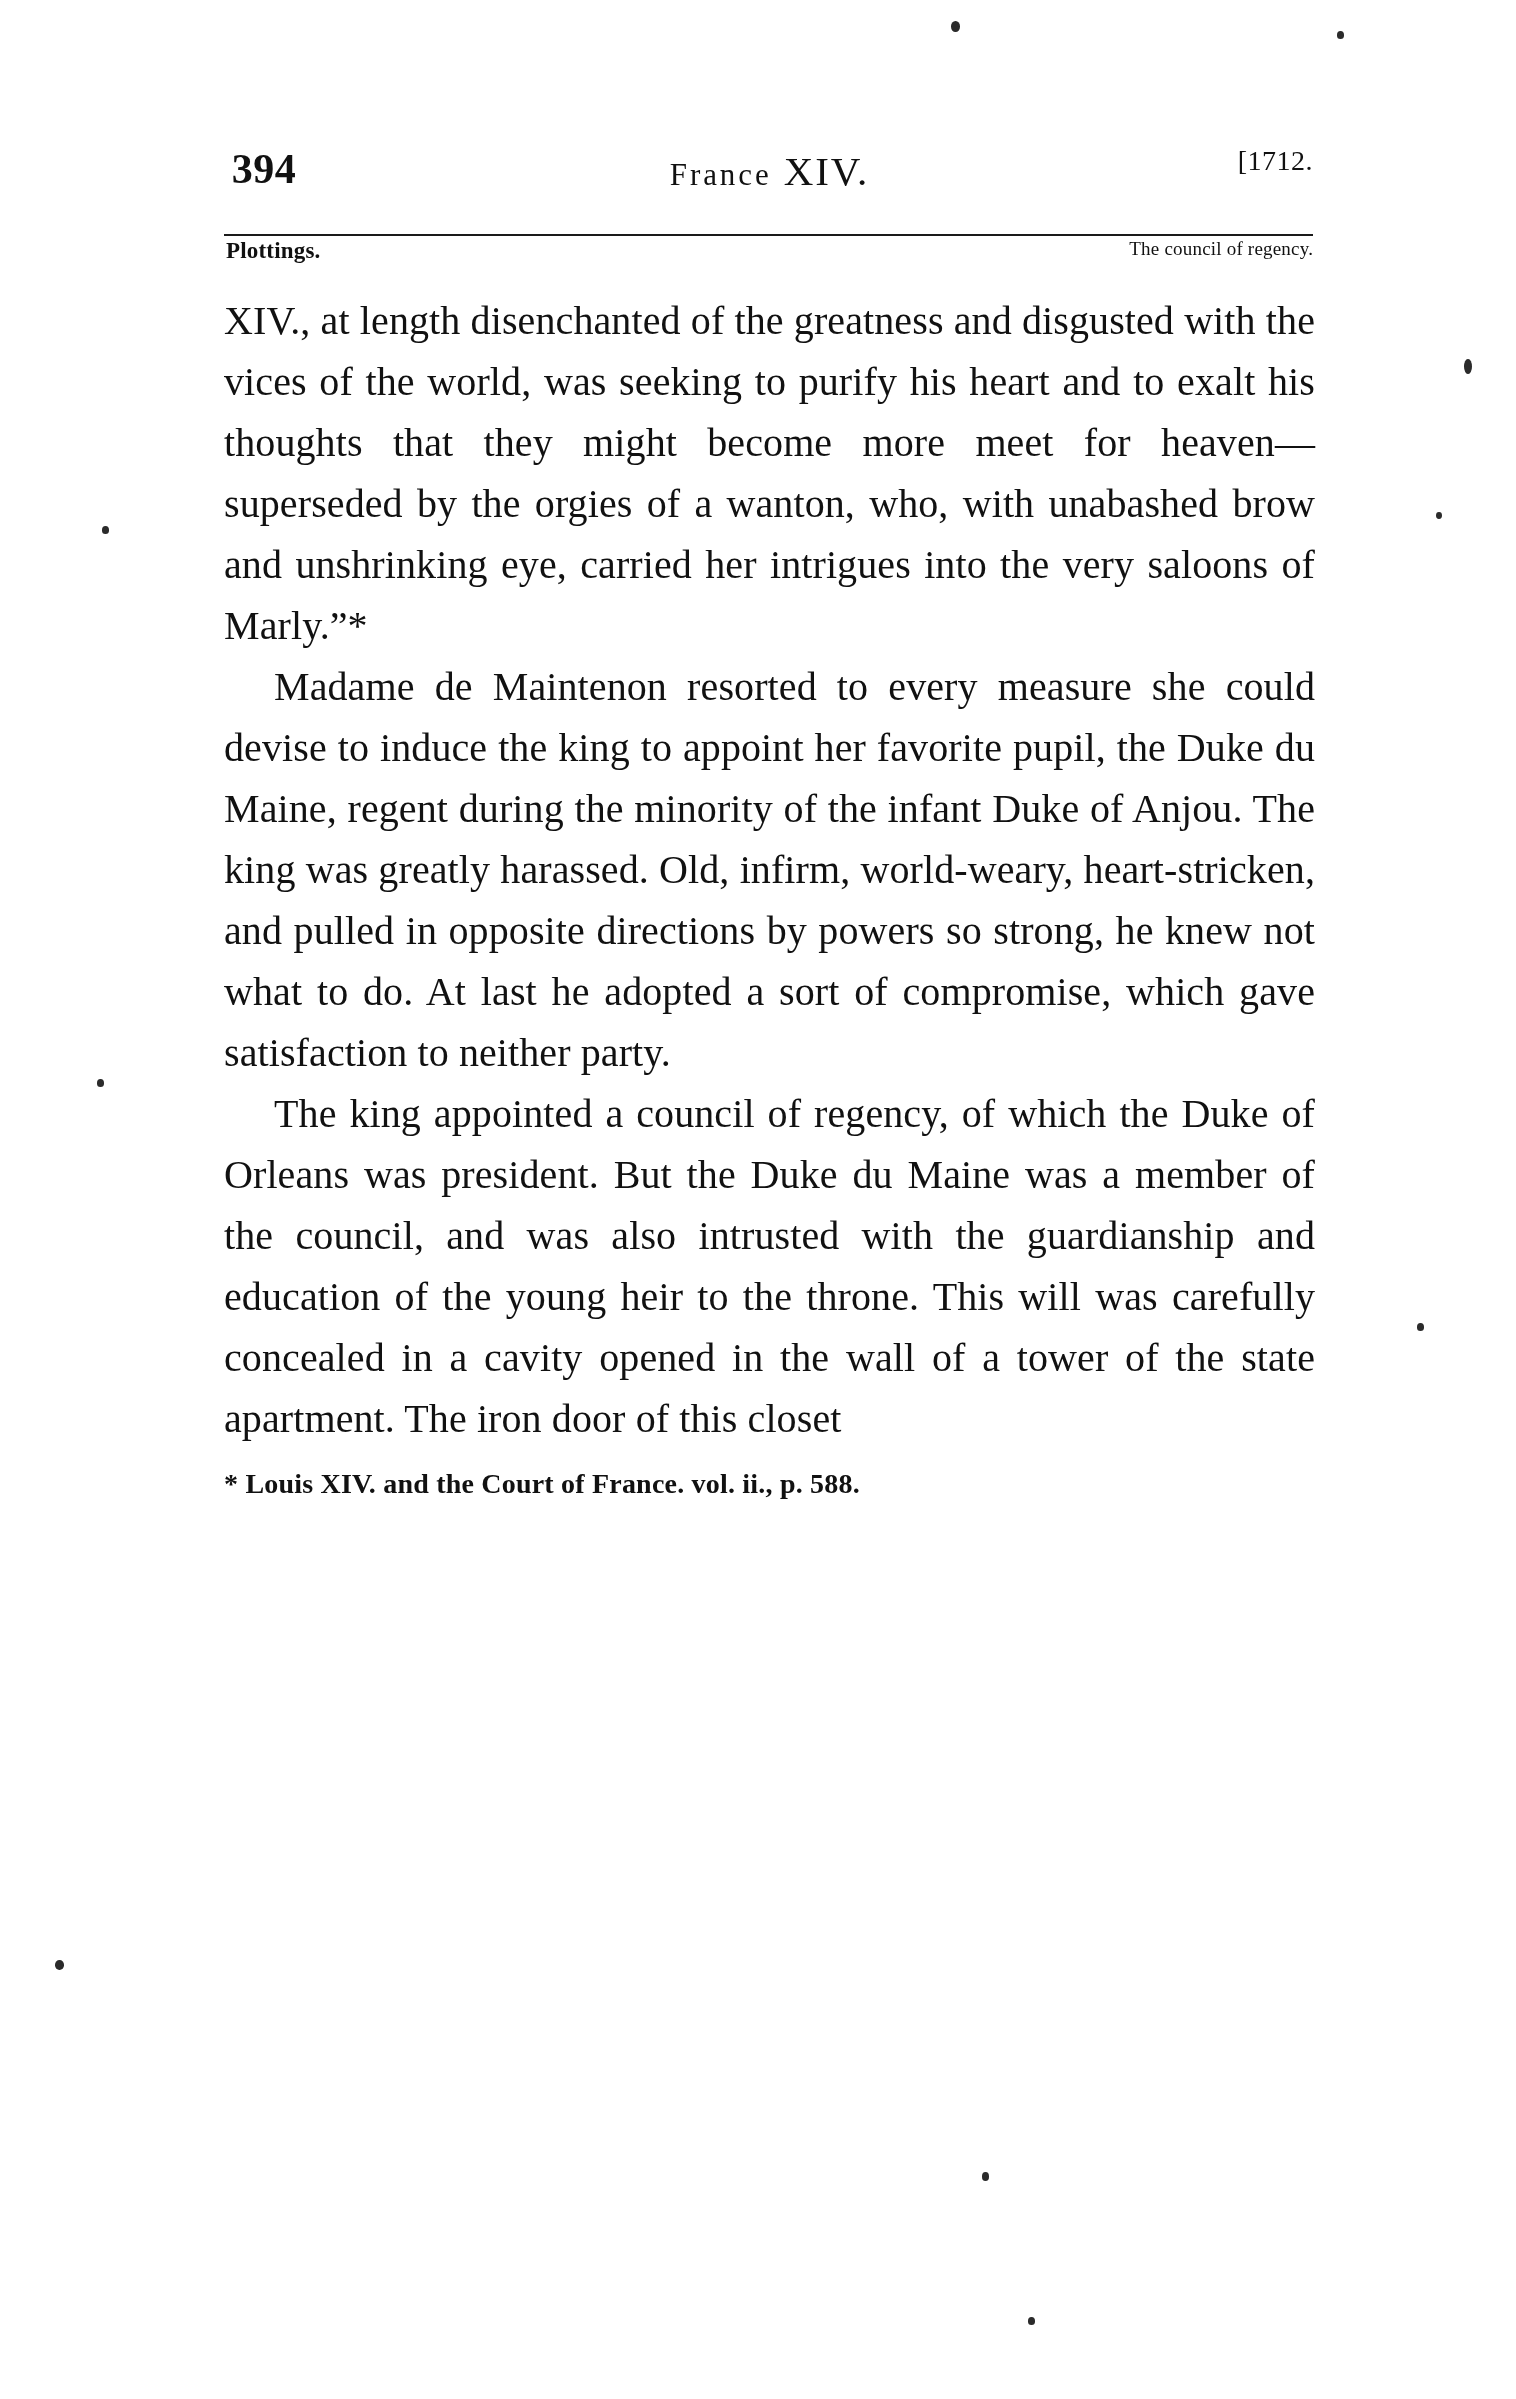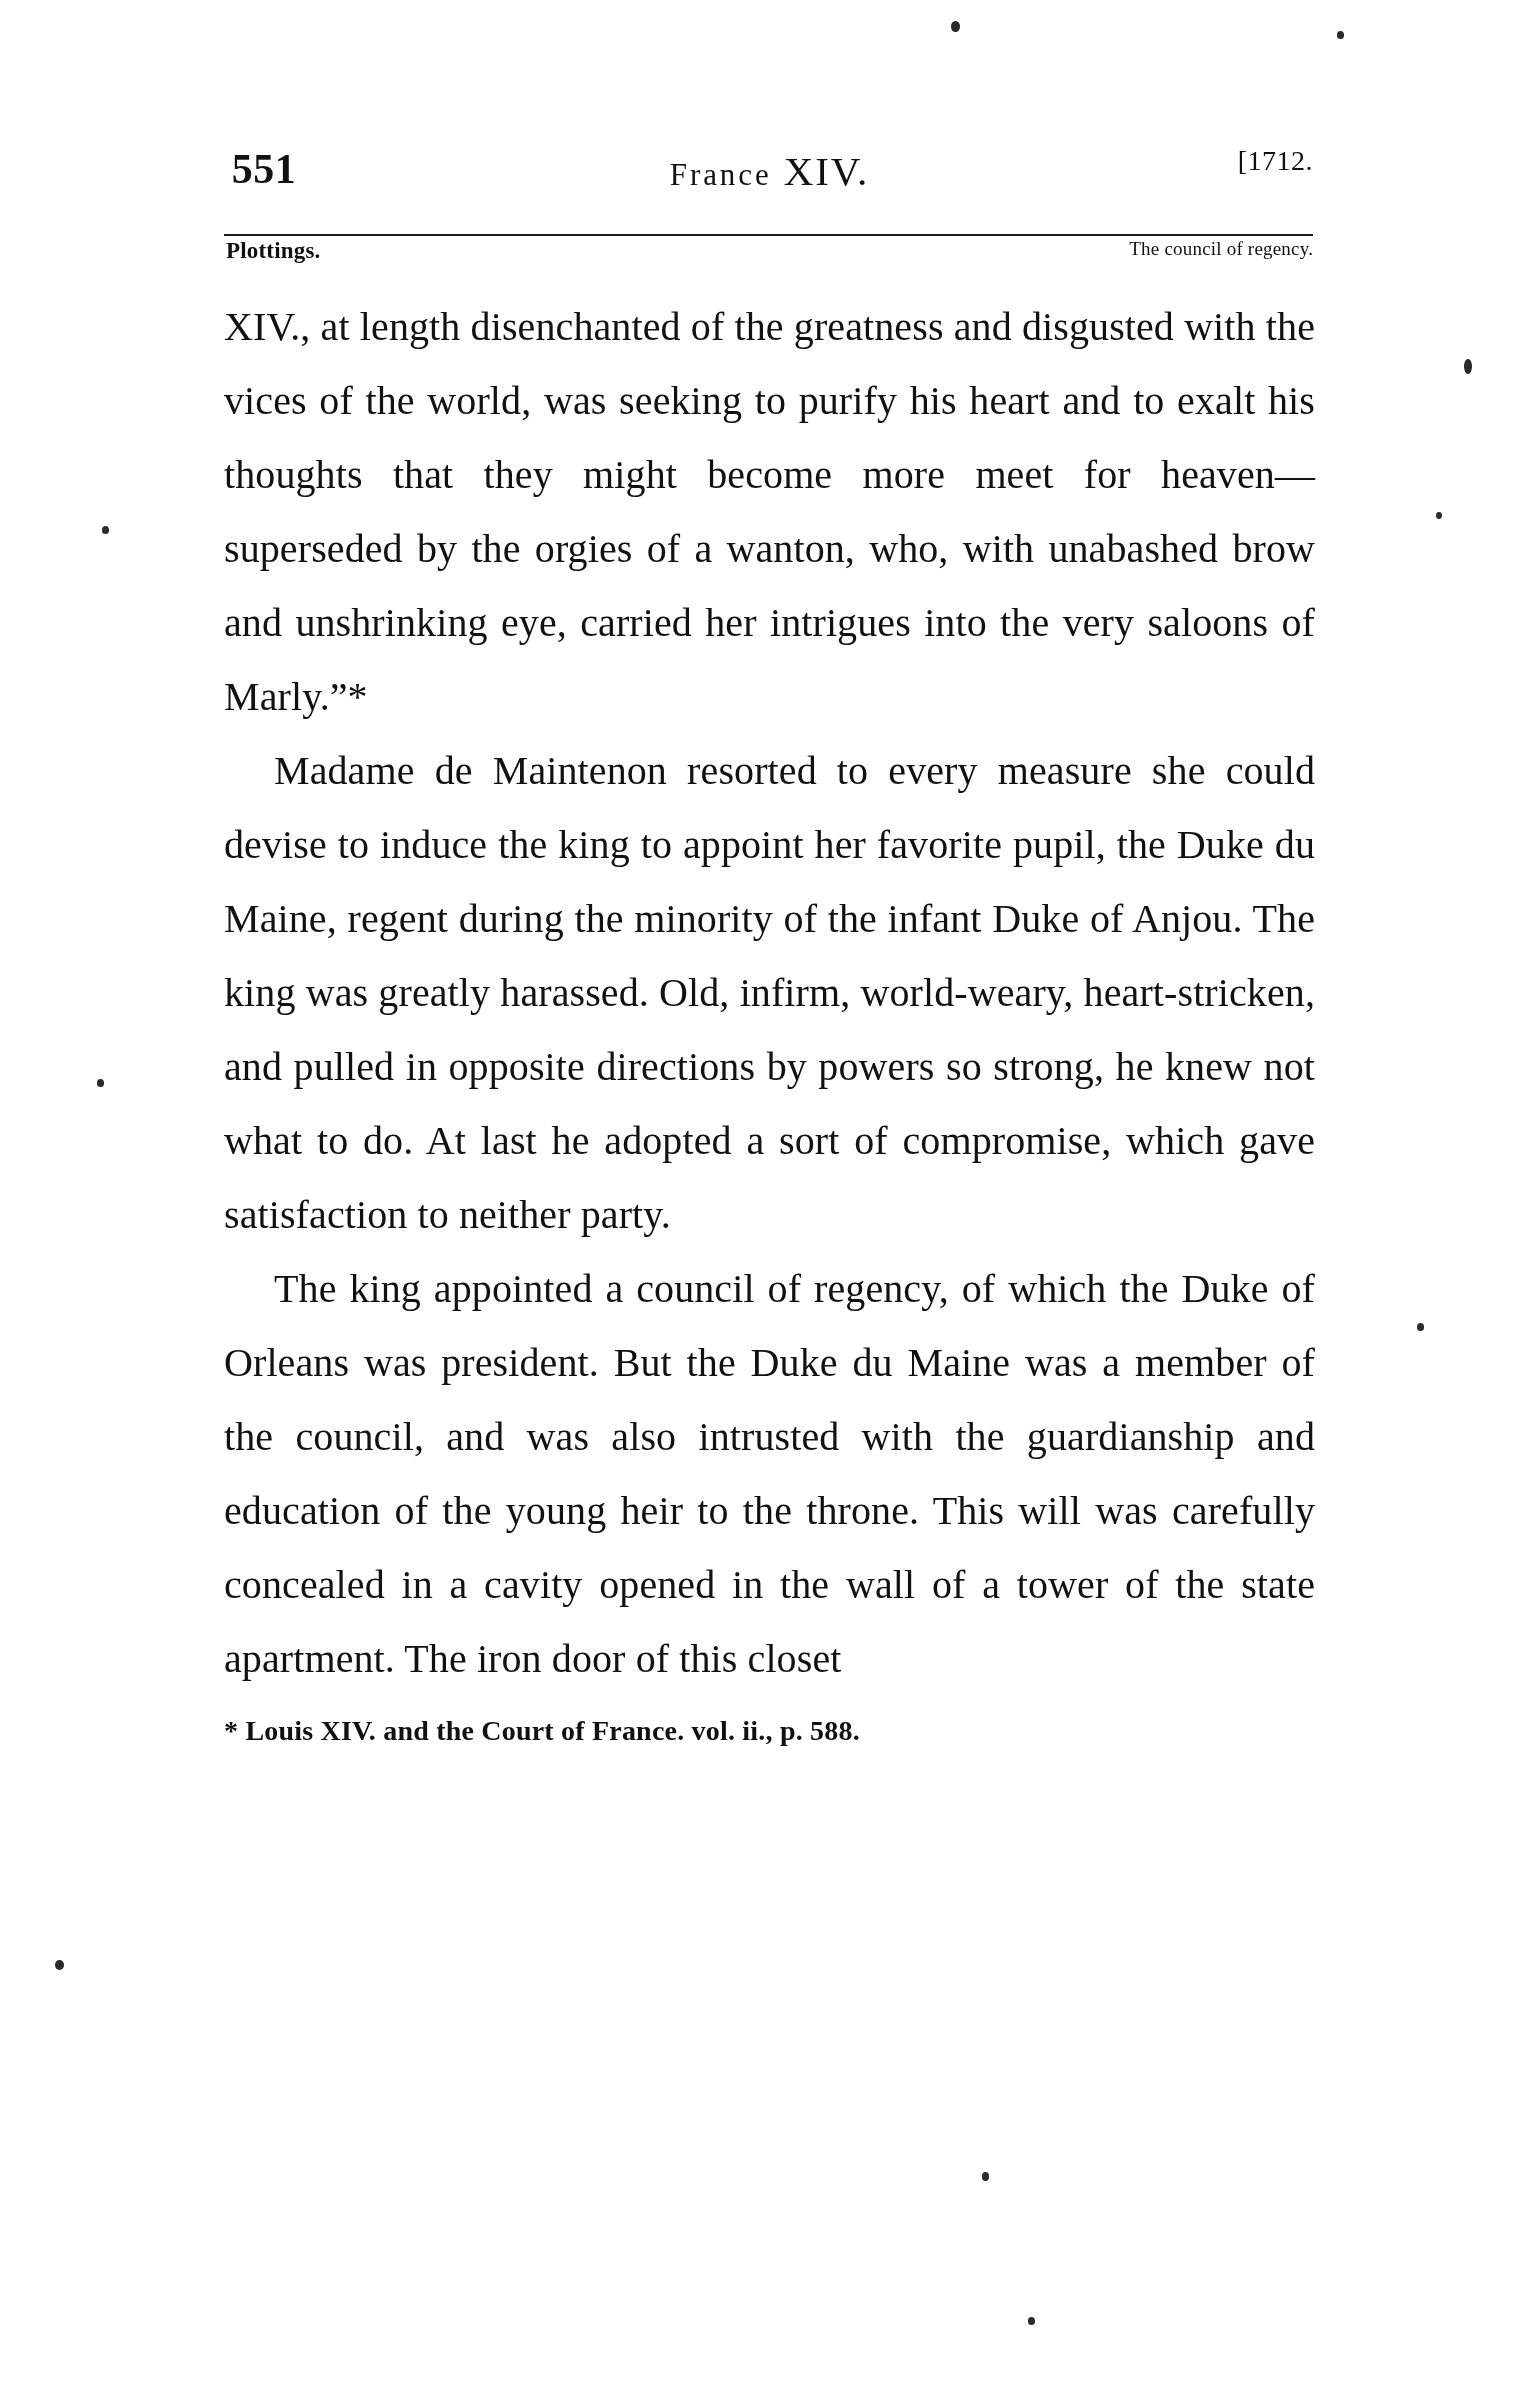--- a/index.html
+++ b/index.html
@@ -104,21 +104,21 @@
   }
 
   
   .body {
     margin-top: 9.7px;
     width: 1091px;
   }
   .body p {
     margin: 0;
     font-size: 40px;
-    line-height: 74px;
+    line-height: 61px;
     text-align: justify;
     text-justify: inter-word;
     letter-spacing: 0.1px;
   }
   .body p.indent {
     text-indent: 50px;
   }
   .body p.cont {
     text-indent: 0;
   }
@@ -145,21 +145,21 @@
   <span class="speck" style="left:102px;  top:526px; width:6.8px;  height:7.7px;"></span>
   <span class="speck" style="left:97px;  top:1079px;width:6.8px;  height:7.7px;"></span>
   <span class="speck" style="left:1417px; top:1323px;width:6.8px;  height:7.7px;"></span>
   <span class="speck" style="left:55px;   top:1960px;width:8.7px;  height:9.7px;"></span>
   <span class="speck" style="left:982px; top:2172px;width:6.8px;  height:8.7px;"></span>
   <span class="speck" style="left:1028px; top:2317px;width:6.8px;  height:7.7px;"></span>
 
   <div class="content">
 
     <div class="runhead">
-      <div class="folio">551</div>
+      <div class="folio">394</div>
       <div class="title">
         <span class="sc">France</span>
         <span>XIV.</span>
       </div>
       <div class="year">[1712.</div>
     </div>
 
     <div class="rule"></div>
 
     <div class="sideheads">

